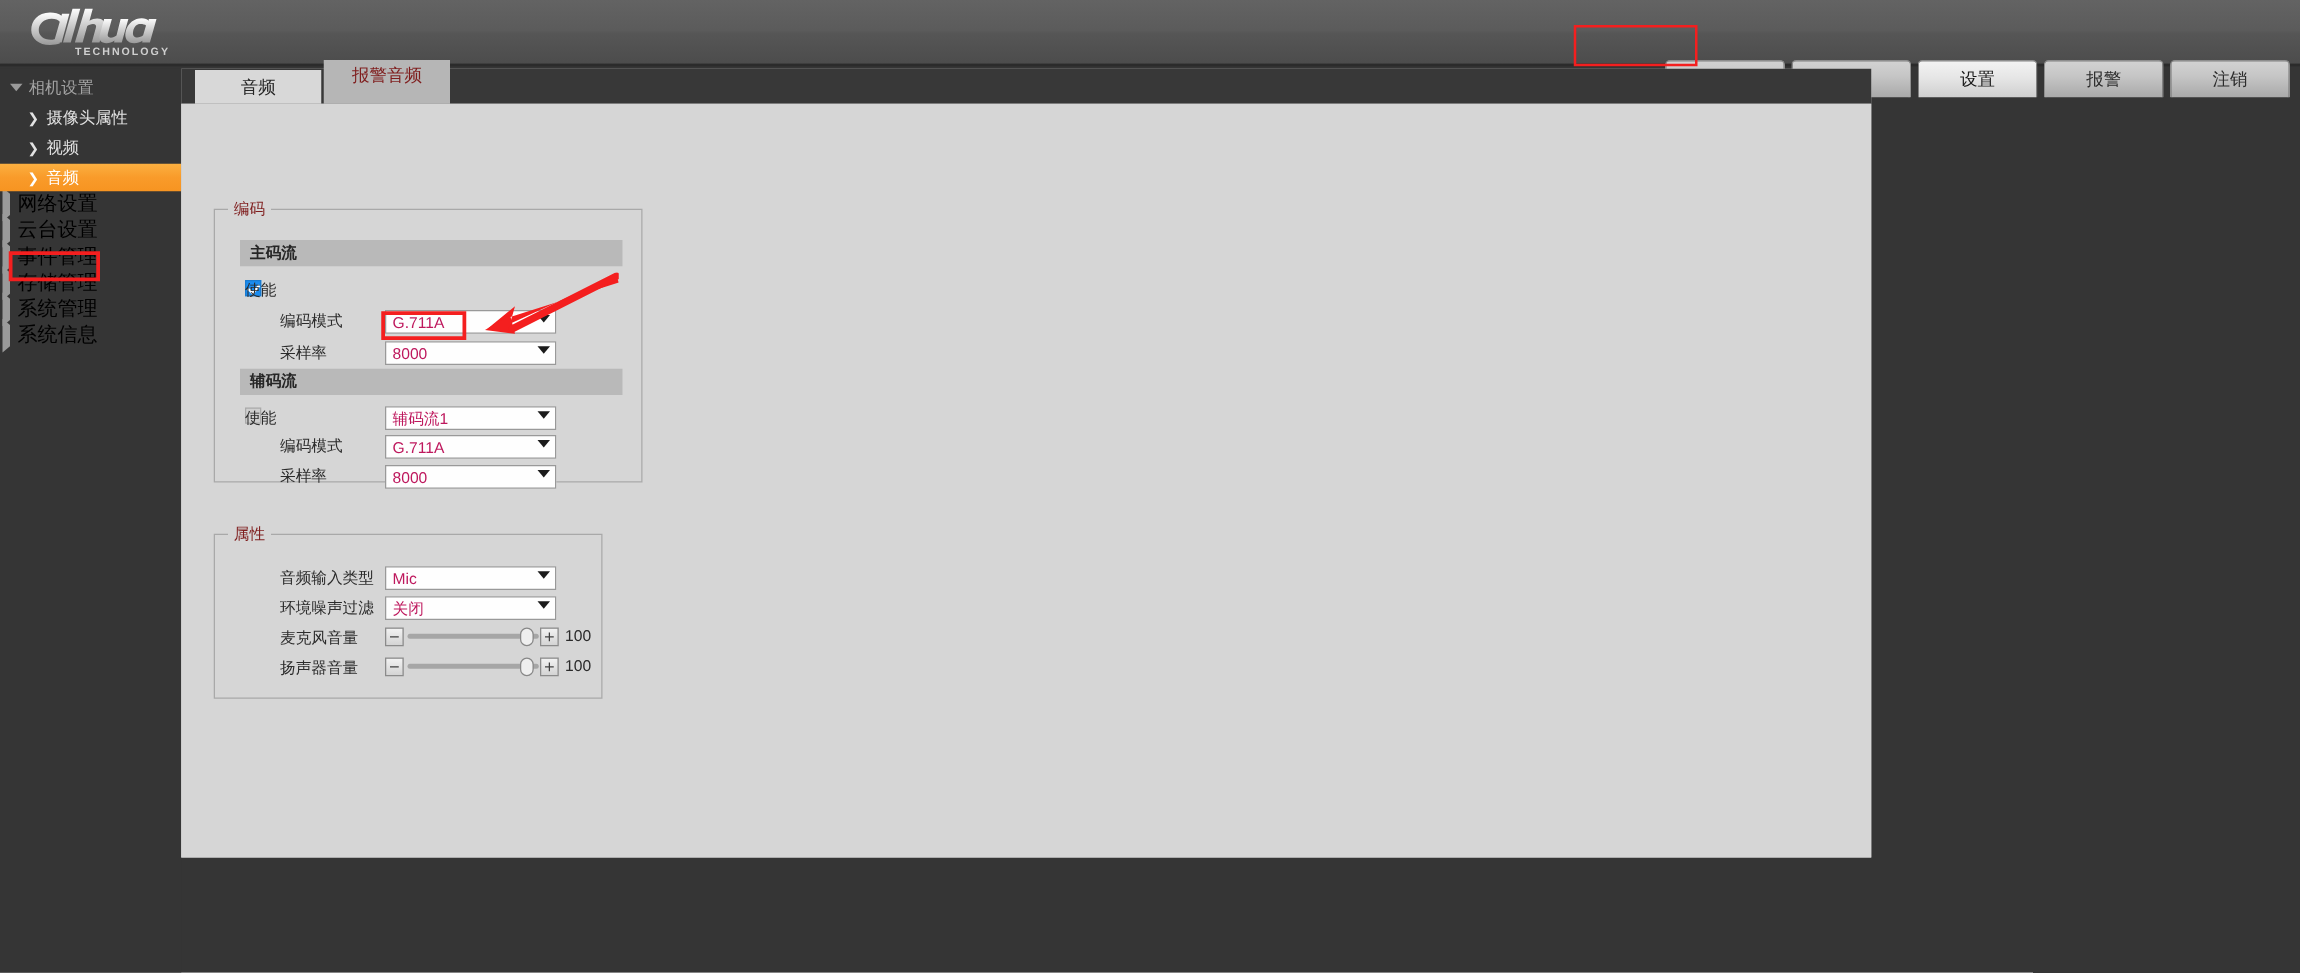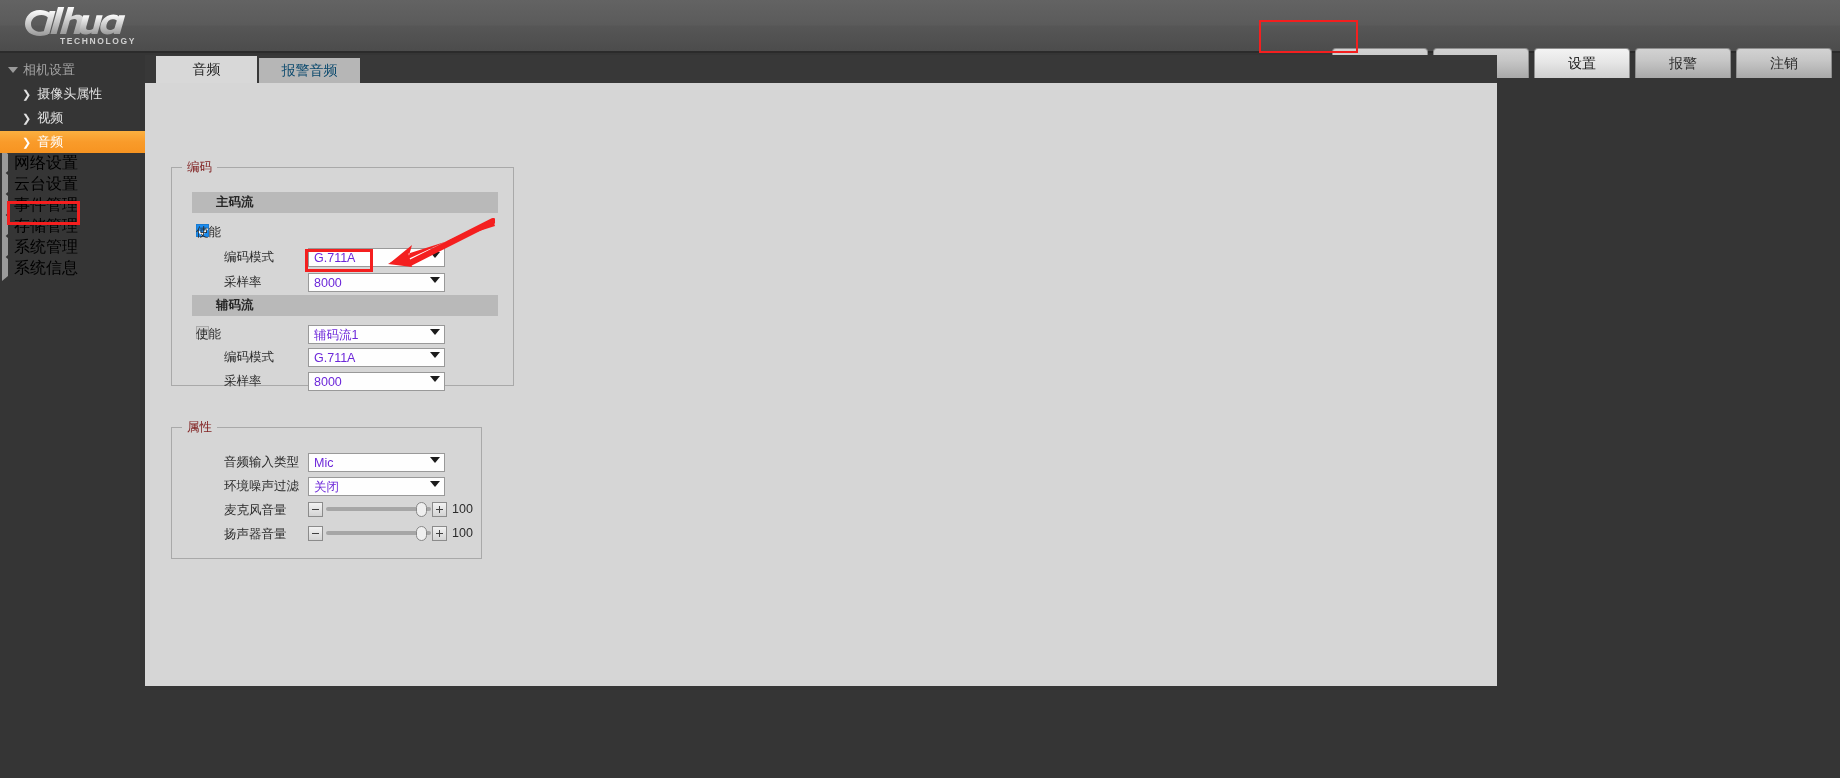--- a/index.html
+++ b/index.html
@@ -123,25 +123,25 @@
   }
   #tabbar {
     position: absolute; left: 0; top: 0;
     width: 1352px; height: 28px;
     background: #383838;
     display: flex;
     padding-left: 11px;
     align-items: flex-end;
   }
   .ctab {
-    width: 101px; height: 25px;
+    width: 101px; height: 35px;
     line-height: 25px;
     text-align: center;
     font-size: 14px;
-    color: #0c4a6e;
+    color: #7f1d1d;
     background: #b6b6b6;
     cursor: pointer;
     margin-right: 2px;
   }
   .ctab.active {
     background: #d8d8d8;
     color: #262626;
     height: 27px; line-height: 27px;
   }
 
@@ -169,21 +169,21 @@
 
   .sub-head {
     position: absolute;
     left: 20px;
     width: 306px; height: 21px;
     background: #b9b9b9;
     font-size: 12.5px;
     font-weight: bold;
     color: #262626;
     line-height: 21px;
-    padding-left: 24px;
+    padding-left: 8px;
   }
   #sub-main { top: 16px; }
   #sub-sub  { top: 119px; }
 
   .row {
     position: absolute;
     height: 20px;
     display: flex; align-items: center;
   }
   .row .lbl {
@@ -219,21 +219,21 @@
     border: 1px solid #aaaaaa;
   }
 
   .sel {
     position: absolute;
     left: 136px;
     width: 137px; height: 19px;
     background: #fefefe;
     border: 1px solid #999999;
     font-size: 12.5px;
-    color: #6d28d9;
+    color: #be185d;
     line-height: 18px;
     padding-left: 5px;
     cursor: pointer;
   }
   .sel .arr {
     position: absolute;
     right: 4px; top: 3px;
     width: 0; height: 0;
     border-left: 5px solid transparent;
     border-right: 5px solid transparent;

